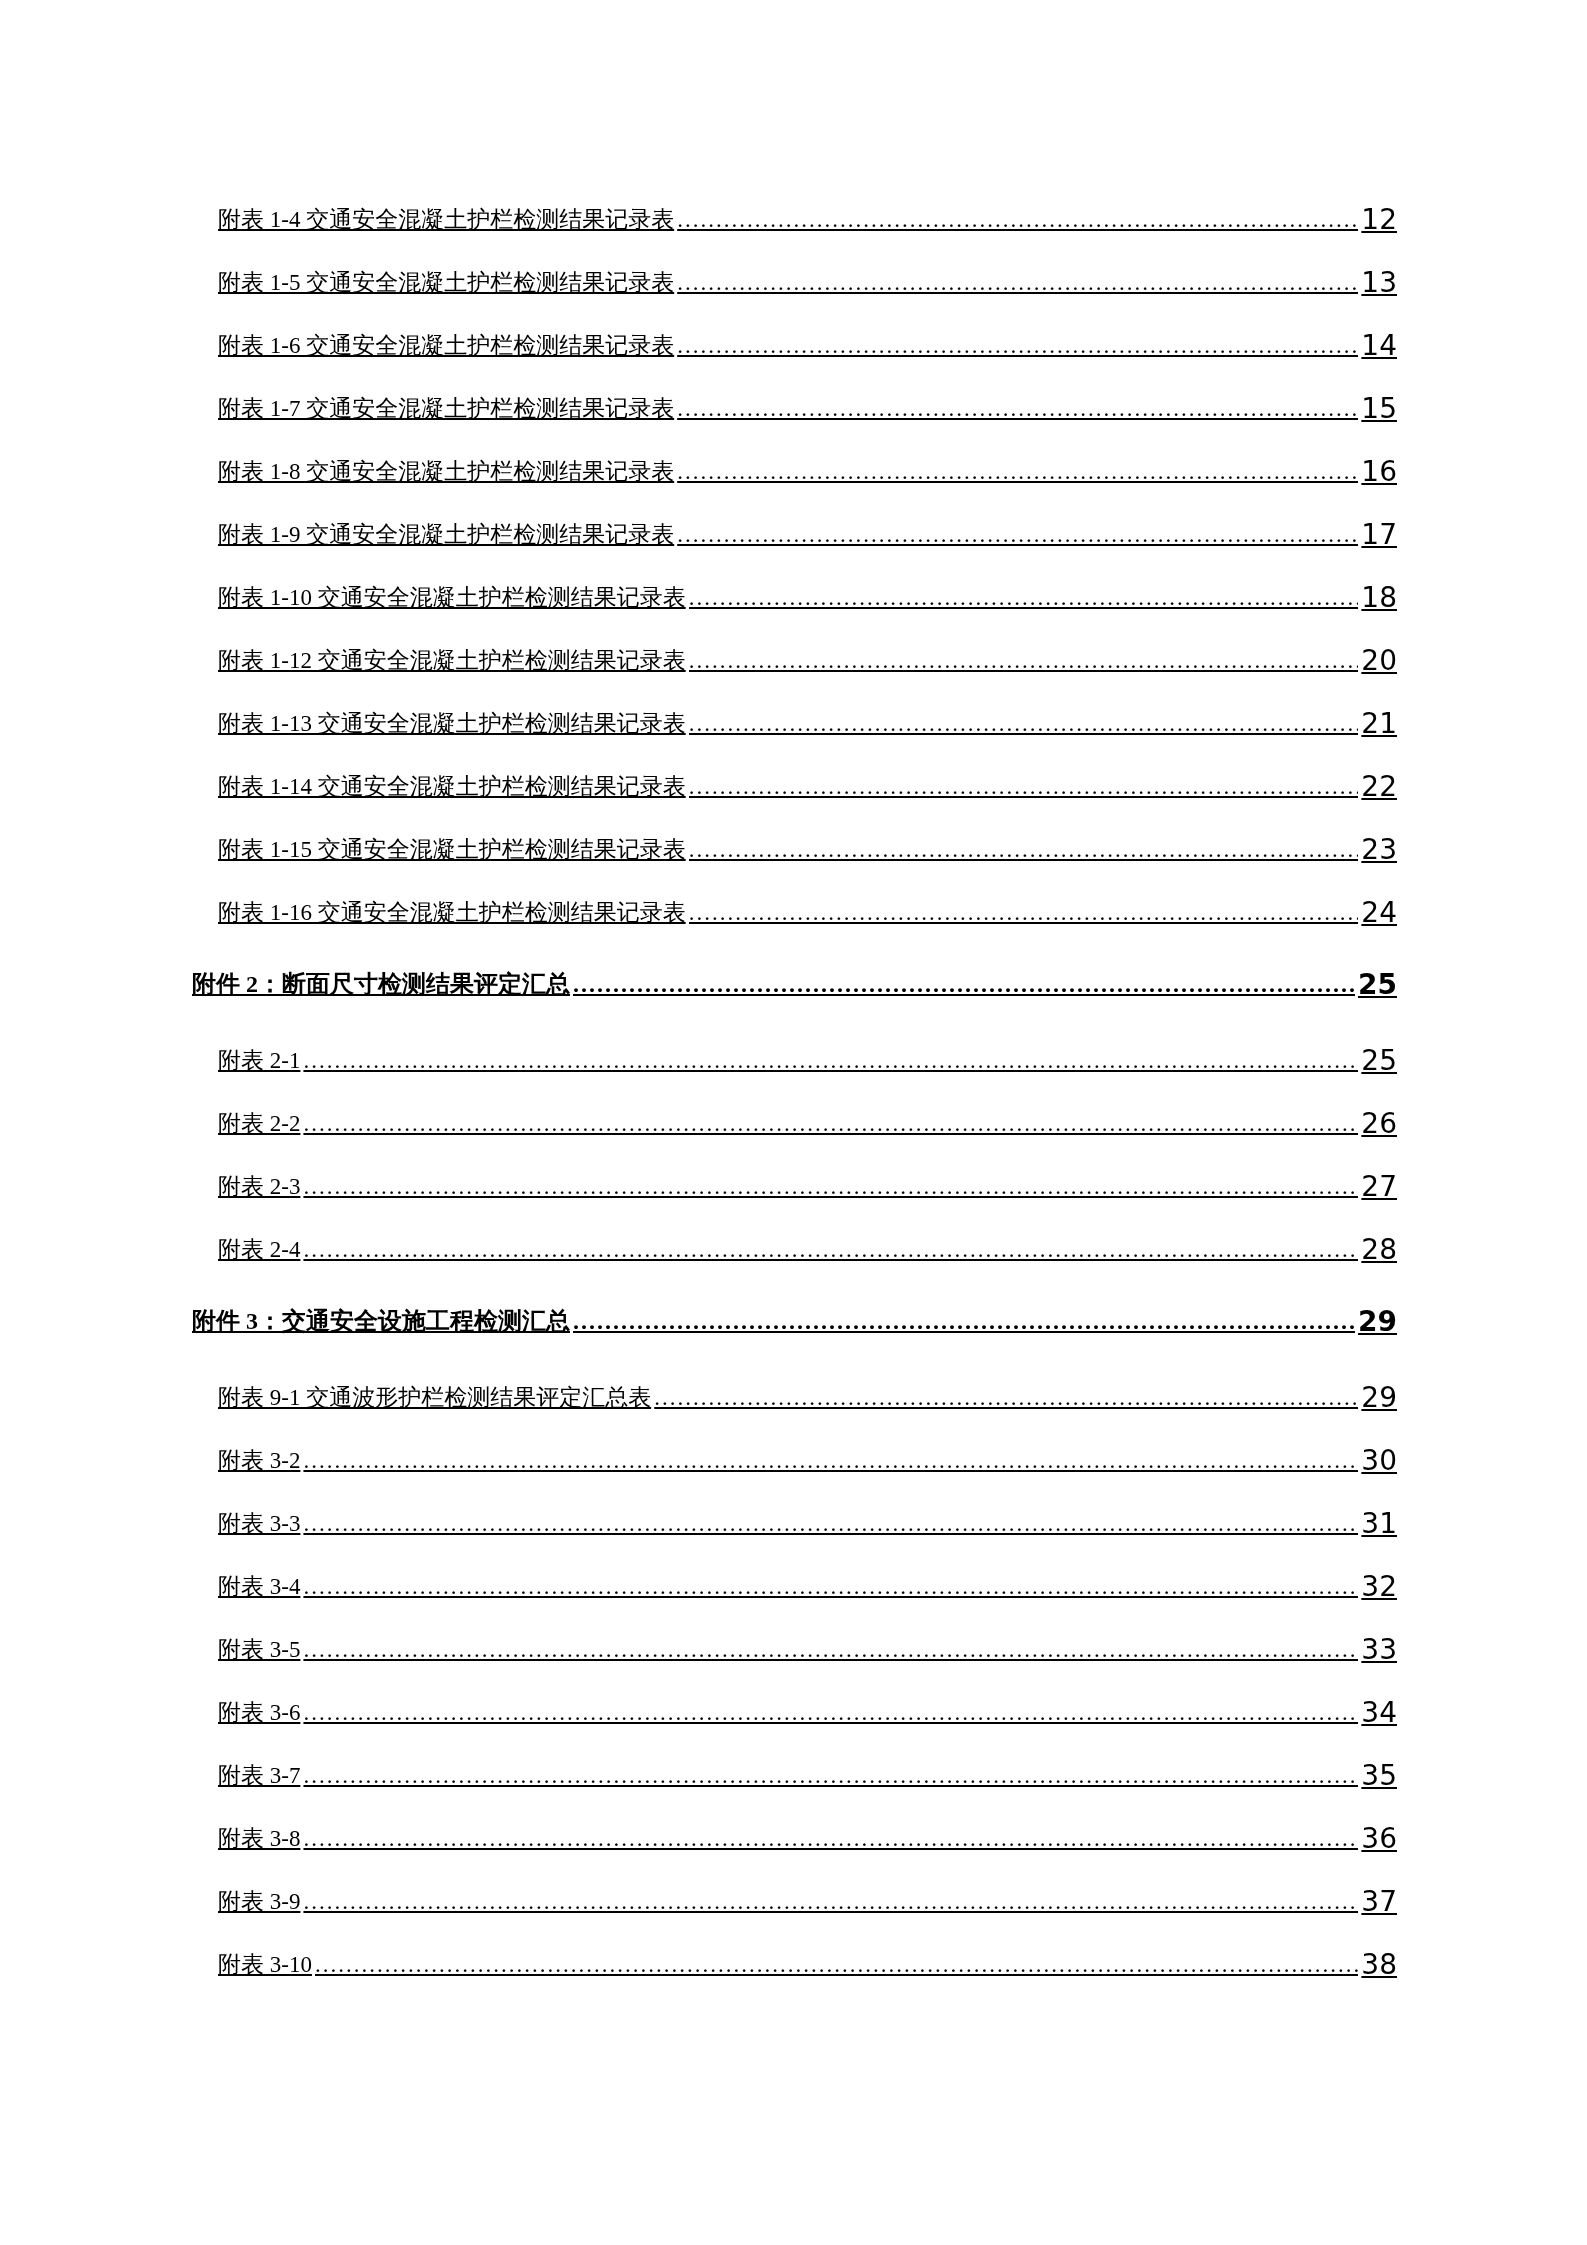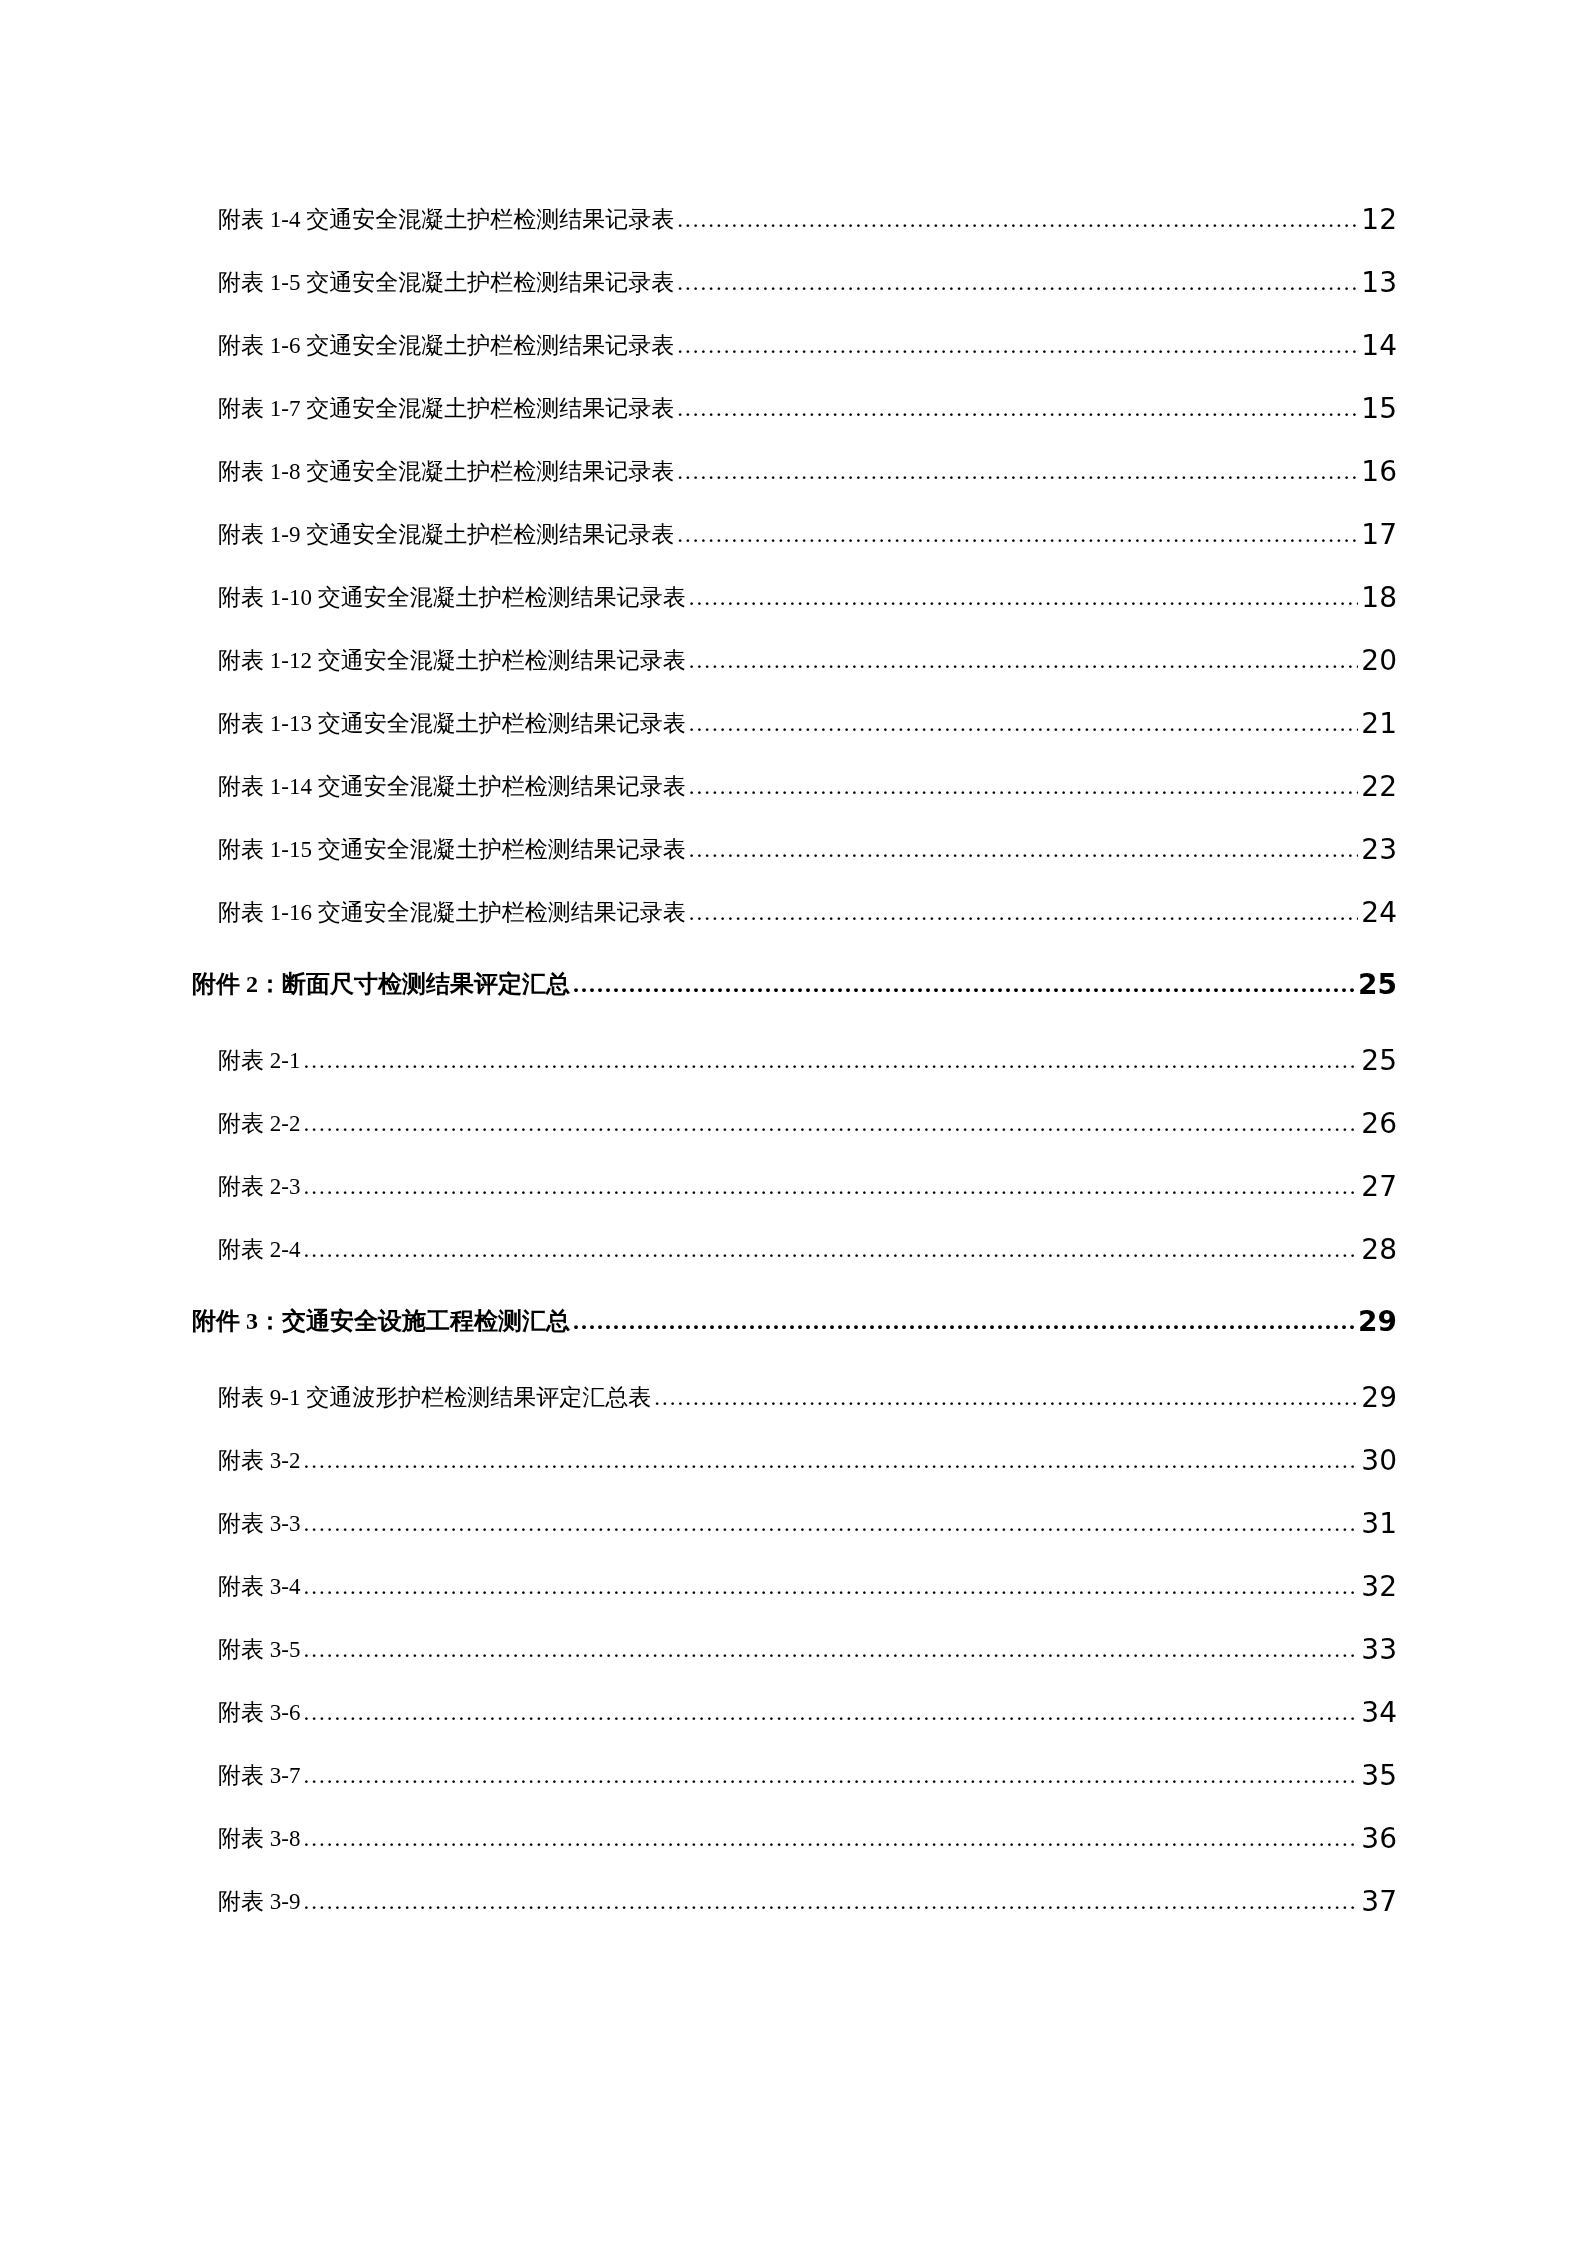--- a/index.html
+++ b/index.html
@@ -19,20 +19,21 @@
     left: 192px;
     top: 188px;
     width: 1205px;
   }
   .row {
     display: flex;
     align-items: flex-end;
     height: 63px;
     line-height: 63px;
     font-size: 23px;
+    text-decoration: underline;
   }
   .row.sub {
     padding-left: 26px;
   }
   .row.heading {
     font-weight: 700;
     font-size: 24px;
     margin-top: 9px;
     margin-bottom: 13px;
   }
@@ -193,14 +194,19 @@
   <div class="row sub">
     <span class="label">附表 3-8</span>
     <span class="dots"></span>
     <span class="pagenum">36</span>
   </div>
   <div class="row sub">
     <span class="label">附表 3-9</span>
     <span class="dots"></span>
     <span class="pagenum">37</span>
   </div>
+  <div class="row sub">
+    <span class="label">附表 3-10</span>
+    <span class="dots"></span>
+    <span class="pagenum">38</span>
+  </div>
 
 </main>
 
 </body></html>

